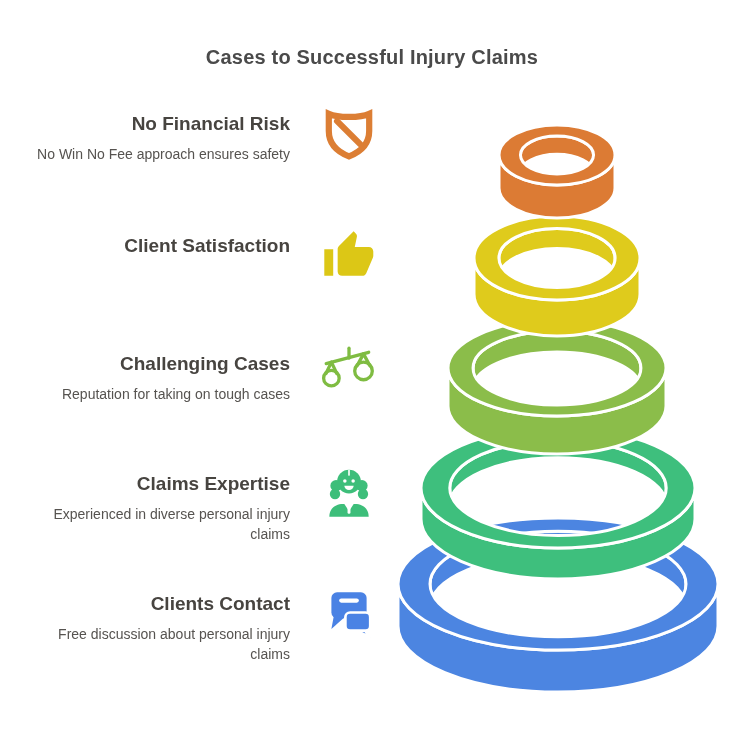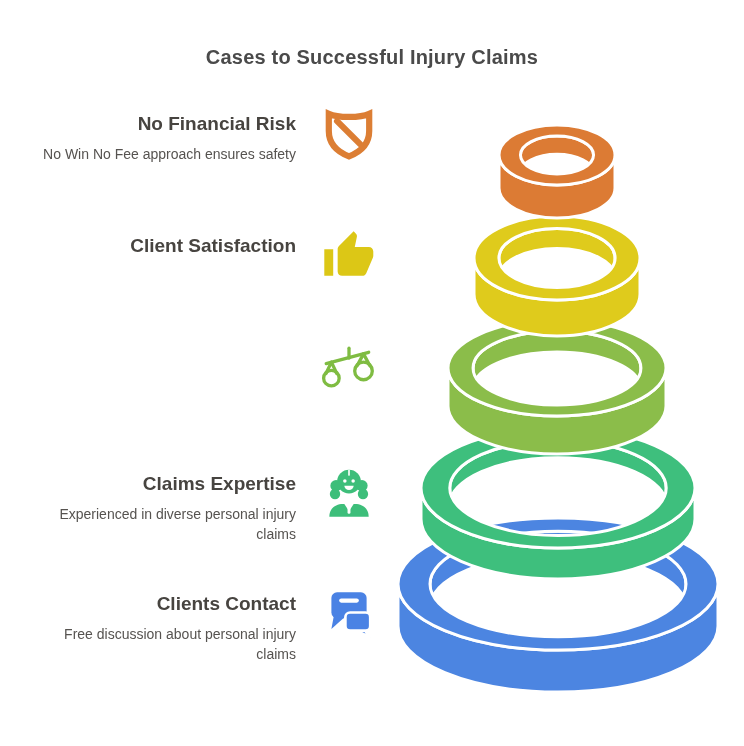--- a/index.html
+++ b/index.html
@@ -5,21 +5,21 @@
   html,body{margin:0;padding:0;background:#fff;}
   .canvas{
     position:relative;width:744px;height:746px;background:#ffffff;overflow:hidden;
     font-family:"Liberation Sans",sans-serif;
   }
   .title{
     position:absolute;top:46px;left:0;width:744px;text-align:center;
     font-size:20px;font-weight:bold;color:#4a4a4a;letter-spacing:.2px;
   }
   .item{position:absolute;left:0;width:378px;}
-  .item-inner{display:flex;justify-content:flex-end;align-items:flex-start;}
+  .item-inner{display:flex;justify-content:flex-end;align-items:flex-start;gap:6px;}
   .item-text{width:272px;text-align:right;}
   .item-heading{font-size:19px;font-weight:bold;color:#474440;line-height:24px;}
   .item-sub{margin-top:9px;font-size:14px;color:#565350;line-height:19.5px;}
   .item-icon{flex:none;width:58px;height:58px;margin-left:24px;margin-top:-8px;}
   .item-icon svg{width:100%;height:100%;display:block;}
   #item-0{top:112px;}
   #item-1{top:234px;}
   #item-2{top:352px;}
   #item-3{top:472px;}
   #item-4{top:592px;}
@@ -59,20 +59,24 @@
           <g transform="translate(2,3) scale(2.15)" fill="#DCC716">
             <path d="M1 21h4V9H1v12zM23 10c0-1.1-.9-2-2-2h-6.31l.95-4.57.03-.32c0-.41-.17-.79-.44-1.06L14.17 1 7.59 7.59C7.22 7.95 7 8.45 7 9v10c0 1.1.9 2 2 2h9c.83 0 1.54-.5 1.84-1.22l3.02-7.05c.09-.23.14-.47.14-.73v-2z"></path>
           </g>
         </svg>
       </div>
     </div>
   </div>
 
   <div class="item" id="item-2">
     <div class="item-inner">
+      <div class="item-text">
+        <div class="item-heading">Challenging Cases</div>
+        <div class="item-sub">Reputation for taking on tough cases</div>
+      </div>
       <div class="item-icon">
         <svg viewBox="0 0 56 56">
           <g fill="none" stroke-width="3.2" stroke-linecap="round" stroke="#7FBC42">
             <path d="M6 19 L47 8"></path>
             <path d="M28 4 L28 13.5"></path>
             <path d="M11 17.5 L5.8 28.5 M11 17.5 L16.2 28.5"></path>
             <circle cx="11" cy="33" r="7.5"></circle>
             <path d="M42 9.5 L35.8 21 M42 9.5 L48.2 21"></path>
             <circle cx="42" cy="26" r="8.5"></circle>
           </g>

